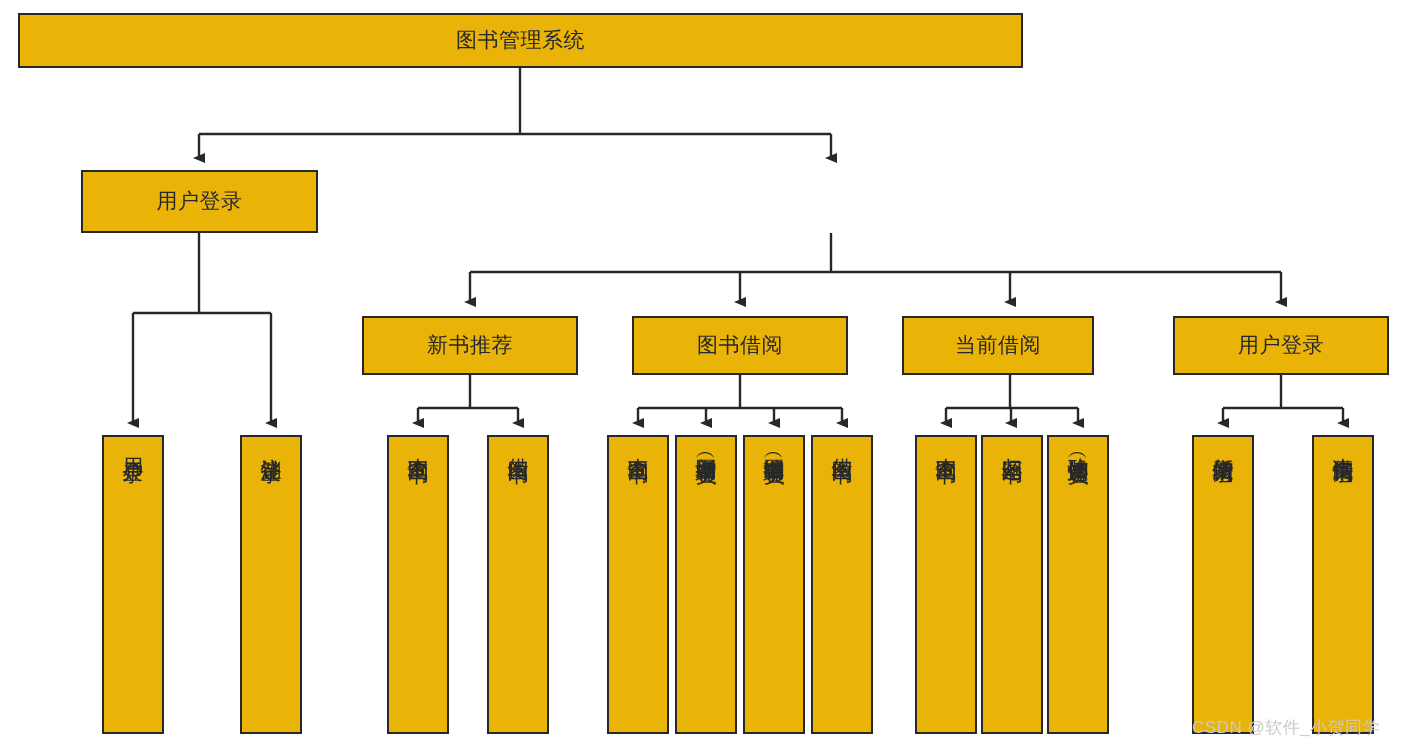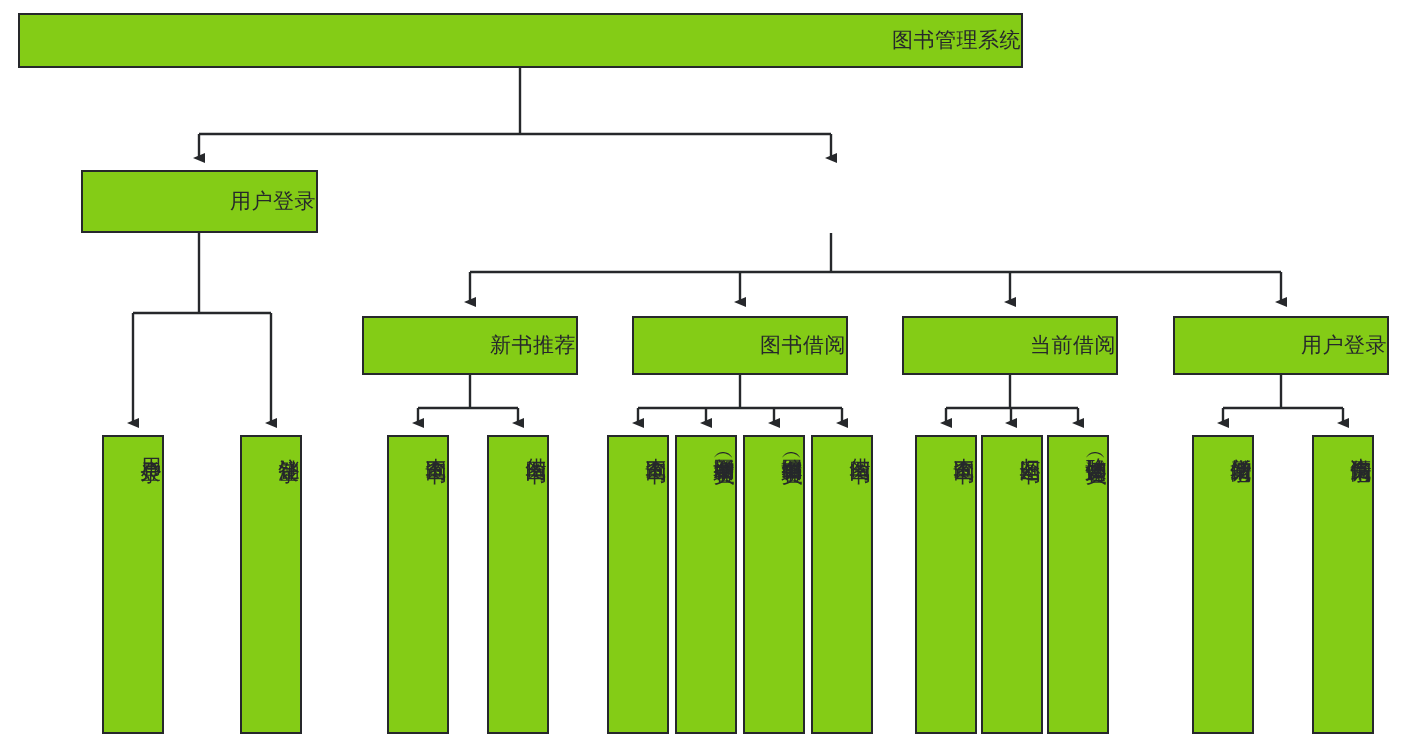--- a/index.html
+++ b/index.html
@@ -23,25 +23,25 @@
     position: absolute;
     left: 0;
     top: 0;
     width: 1405px;
     height: 747px;
     pointer-events: none;
   }
   .node {
     position: absolute;
     box-sizing: border-box;
-    background: #84cc16;
+    background: #eab308;
     border: 2px solid #26282b;
     display: flex;
     align-items: center;
-    justify-content: flex-end;
+    justify-content: center;
     z-index: 2;
   }
   .node .label {
     color: #26282b;
     font-size: 21px;
     line-height: 1.18;
     letter-spacing: 0.5px;
     text-align: center;
     white-space: nowrap;
   }
@@ -134,21 +134,21 @@
   <div class="node" style="left:81px; top:170px; width:237px; height:63px;">
     <span class="label">用户登录</span>
   </div>
 
   <div class="node" style="left:632px; top:316px; width:216px; height:59px;">
     <span class="label">图书借阅</span>
   </div>
   <div class="node" style="left:362px; top:316px; width:216px; height:59px;">
     <span class="label">新书推荐</span>
   </div>
-  <div class="node" style="left:902px; top:316px; width:216px; height:59px;">
+  <div class="node" style="left:902px; top:316px; width:192px; height:59px;">
     <span class="label">当前借阅</span>
   </div>
   <div class="node" style="left:1173px; top:316px; width:216px; height:59px;">
     <span class="label">用户登录</span>
   </div>
 
   <div class="node vertical" style="left:102px; top:435px; width:62px; height:299px;">
     <span class="label">用户登录</span>
   </div>
   <div class="node vertical" style="left:240px; top:435px; width:62px; height:299px;">
@@ -185,14 +185,15 @@
     <span class="label">确认归还（管理员）</span>
   </div>
 
   <div class="node vertical tall-text" style="left:1192px; top:435px; width:62px; height:299px;">
     <span class="label">新增借阅记录</span>
   </div>
   <div class="node vertical tall-text" style="left:1312px; top:435px; width:62px; height:299px;">
     <span class="label">查询借阅记录</span>
   </div>
 
+  <div class="watermark">CSDN @软件_小贺同学</div>
 
 </div>
 
 </body></html>

